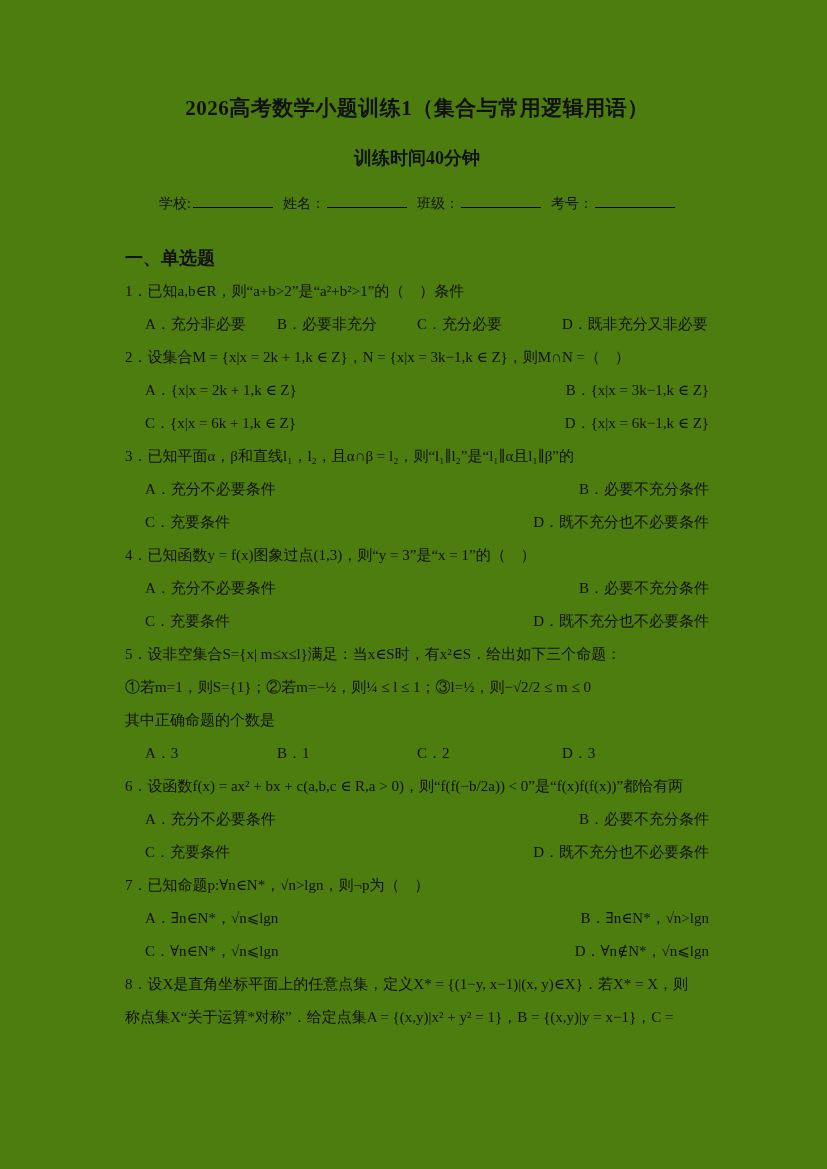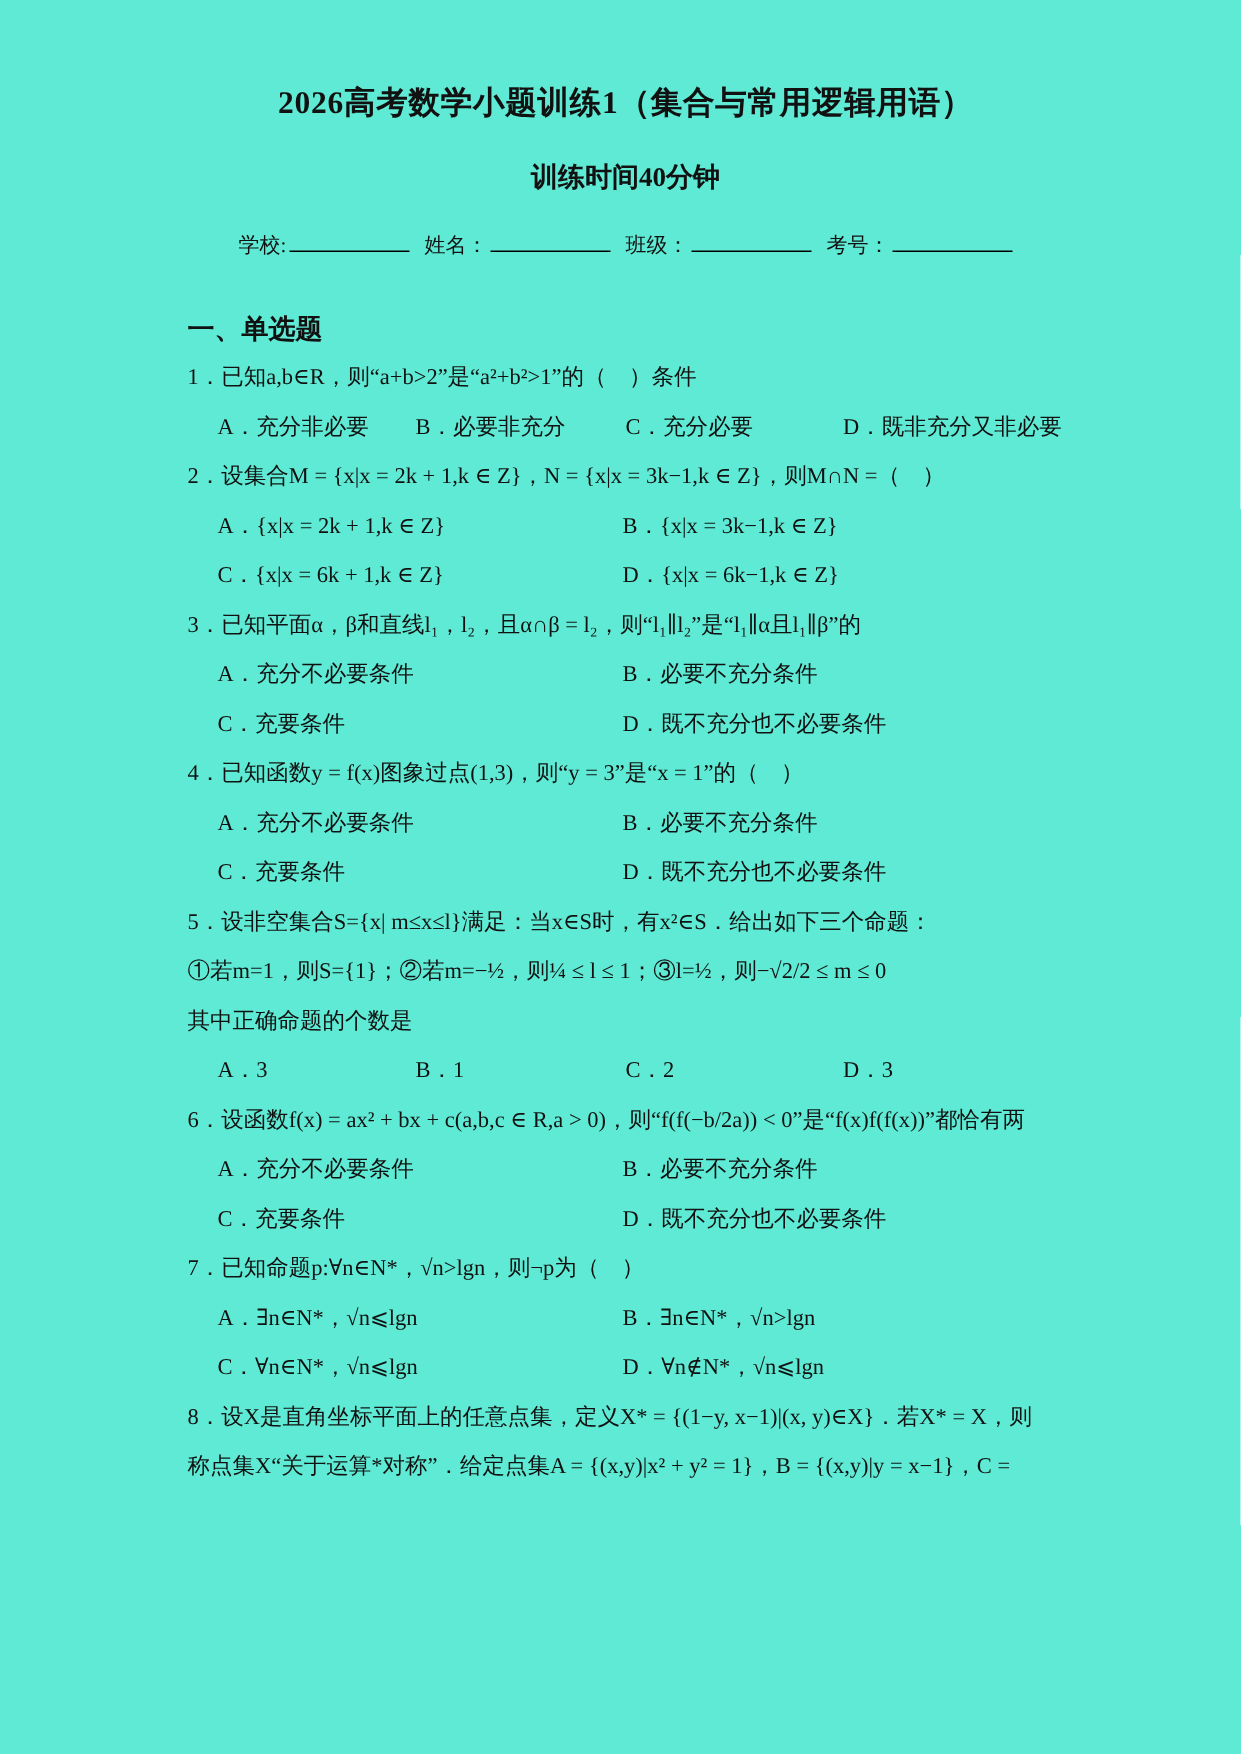--- a/index.html
+++ b/index.html
@@ -4,23 +4,23 @@
 <style>
   * { margin: 0; padding: 0; box-sizing: border-box; }
   html, body { background: #ffffff; }
   body {
     width: 827px; height: 1169px;
     font-family: "Liberation Serif", "DejaVu Serif", serif;
     color: #111;
   }
   .page {
     width: 827px; height: 1169px;
-    padding: 56px 118px 0 125px;
+    padding: 96px 118px 0 125px;
     overflow: hidden;
-    background: #5eead4;
+    background: #4d7c0f;
   }
   .title {
     font-size: 21px; font-weight: bold; text-align: center;
     letter-spacing: 0.5px; margin-bottom: 27px; line-height: 1.2;
   }
   .subtitle {
     font-size: 18px; font-weight: bold; text-align: center;
     margin-bottom: 23px; line-height: 1.2;
   }
   .info-line {
@@ -39,21 +39,21 @@
   }
   .q-line { font-size: 15px; line-height: 33px; }
   .opt-row4 {
     display: flex; padding-left: 20px;
     font-size: 15px; line-height: 33px;
   }
   .opt-row4 .opt:nth-child(1) { width: 132px; }
   .opt-row4 .opt:nth-child(2) { width: 140px; }
   .opt-row4 .opt:nth-child(3) { width: 145px; }
   .opt-grid { padding-left: 20px; font-size: 15px; }
-  .opt-grid .g-row { display: flex; line-height: 33px; }
+  .opt-grid .g-row { display: flex; line-height: 33px; justify-content: space-between; }
   .opt-grid .g-row .opt:first-child { width: 270px; }
   .opt { white-space: nowrap; }
 </style>
 </head>
 <body>
 
 <div class="page">
 
   <h1 class="title">2026高考数学小题训练1（集合与常用逻辑用语）</h1>
   <h2 class="subtitle">训练时间40分钟</h2>

